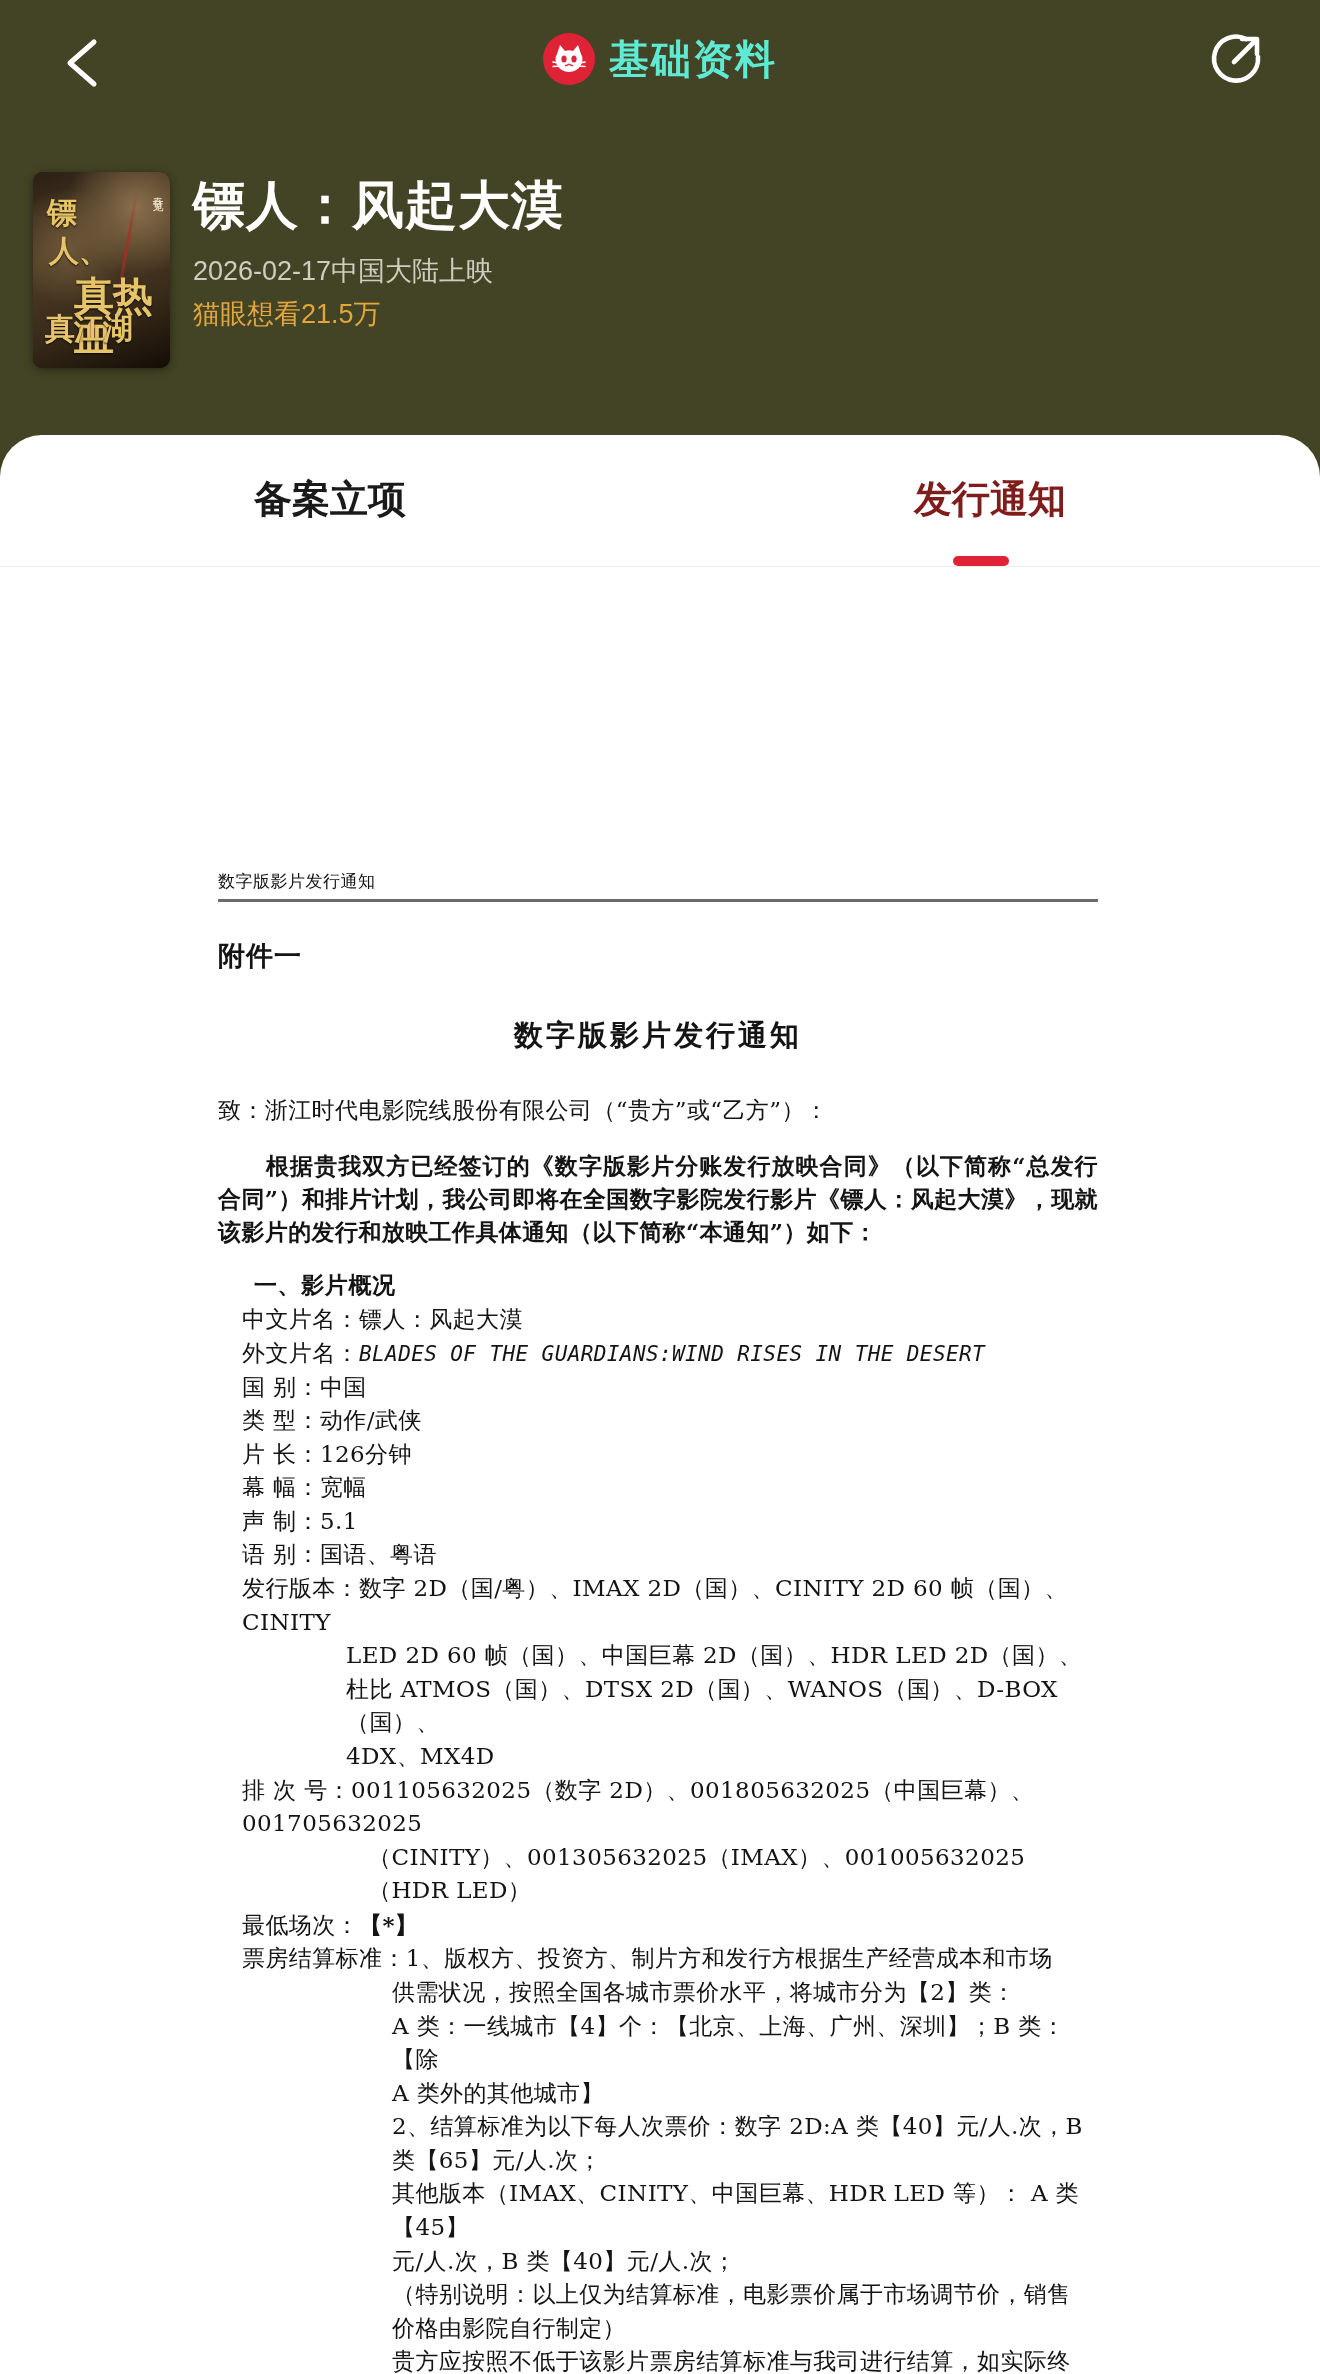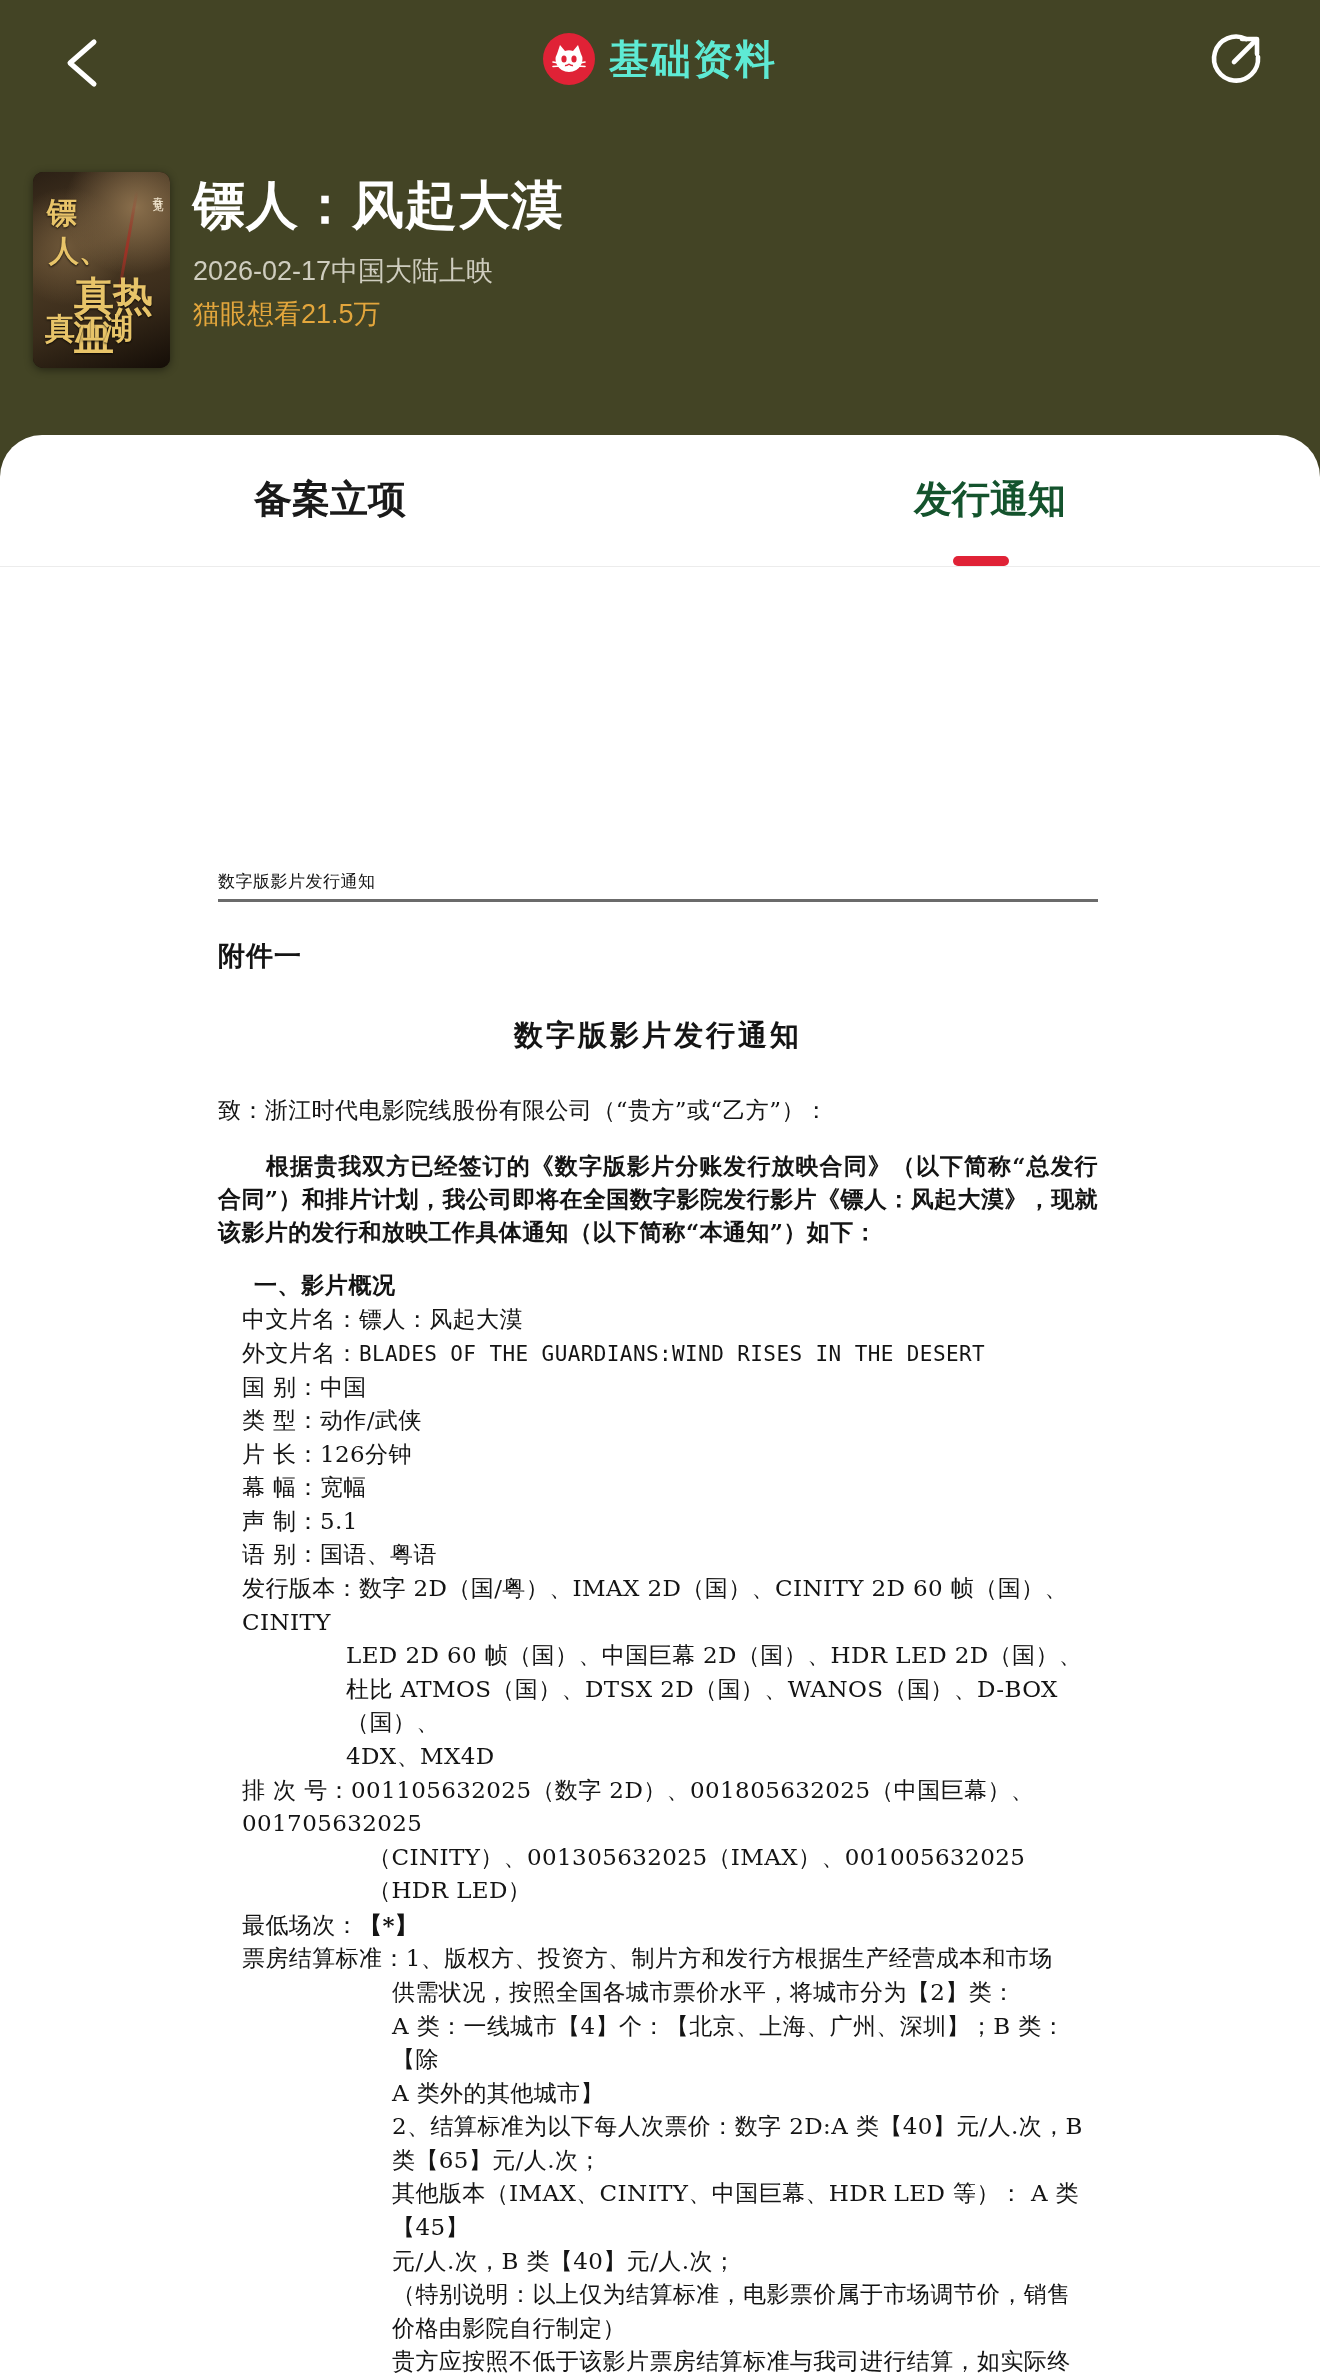--- a/index.html
+++ b/index.html
@@ -101,21 +101,21 @@
     background:#ffffff; border-radius:42px 42px 0 0;
   }
   #tabs{
     position:absolute; left:0; top:0; width:1320px; height:131px;
   }
   .tab{
     position:absolute; top:42px; width:50%; text-align:center;
     font-size:38px; font-weight:bold; line-height:1.2; cursor:pointer;
   }
   #tab-0{ left:0; color:#1a1a1a; }
-  #tab-1{ left:50%; color:#14532d; }
+  #tab-1{ left:50%; color:#7f1d1d; }
   #tab-underline{
     position:absolute; left:953px; top:556px; width:56px; height:10px;
     border-radius:5px; background:#e02236;
   }
   #tab-divider{
     position:absolute; left:0; top:566px; width:1320px; height:1px;
     background:#ececec;
   }
 
   
@@ -150,21 +150,21 @@
   .bold{ font-weight:bold; }
   .sec-head{ font-size:23px; font-weight:bold; letter-spacing:.6px; margin-bottom:2px;margin-left:36px;}
   .kv{
     font-size:23px; line-height:1.46; padding-left:24px; letter-spacing:.4px;
   }
   .hang2{
     padding-left:24px;
   }
   .hang2 > .cont{ display:block; padding-left:104px; }
   .hang3 > .cont{ display:block; padding-left:104px; }
-  .mono{ font-family:"DejaVu Sans Mono","Liberation Mono",monospace; font-size:21px;}
+  .mono{ font-family:"DejaVu Sans Mono","Liberation Mono",monospace; font-size:21px;font-style:italic;}
 </style>
 </head>
 <body>
 
 <div id="hero">
 
   <div id="navbar">
 
     <div id="back-btn">
       <svg width="62" height="62" viewBox="0 0 62 62">

